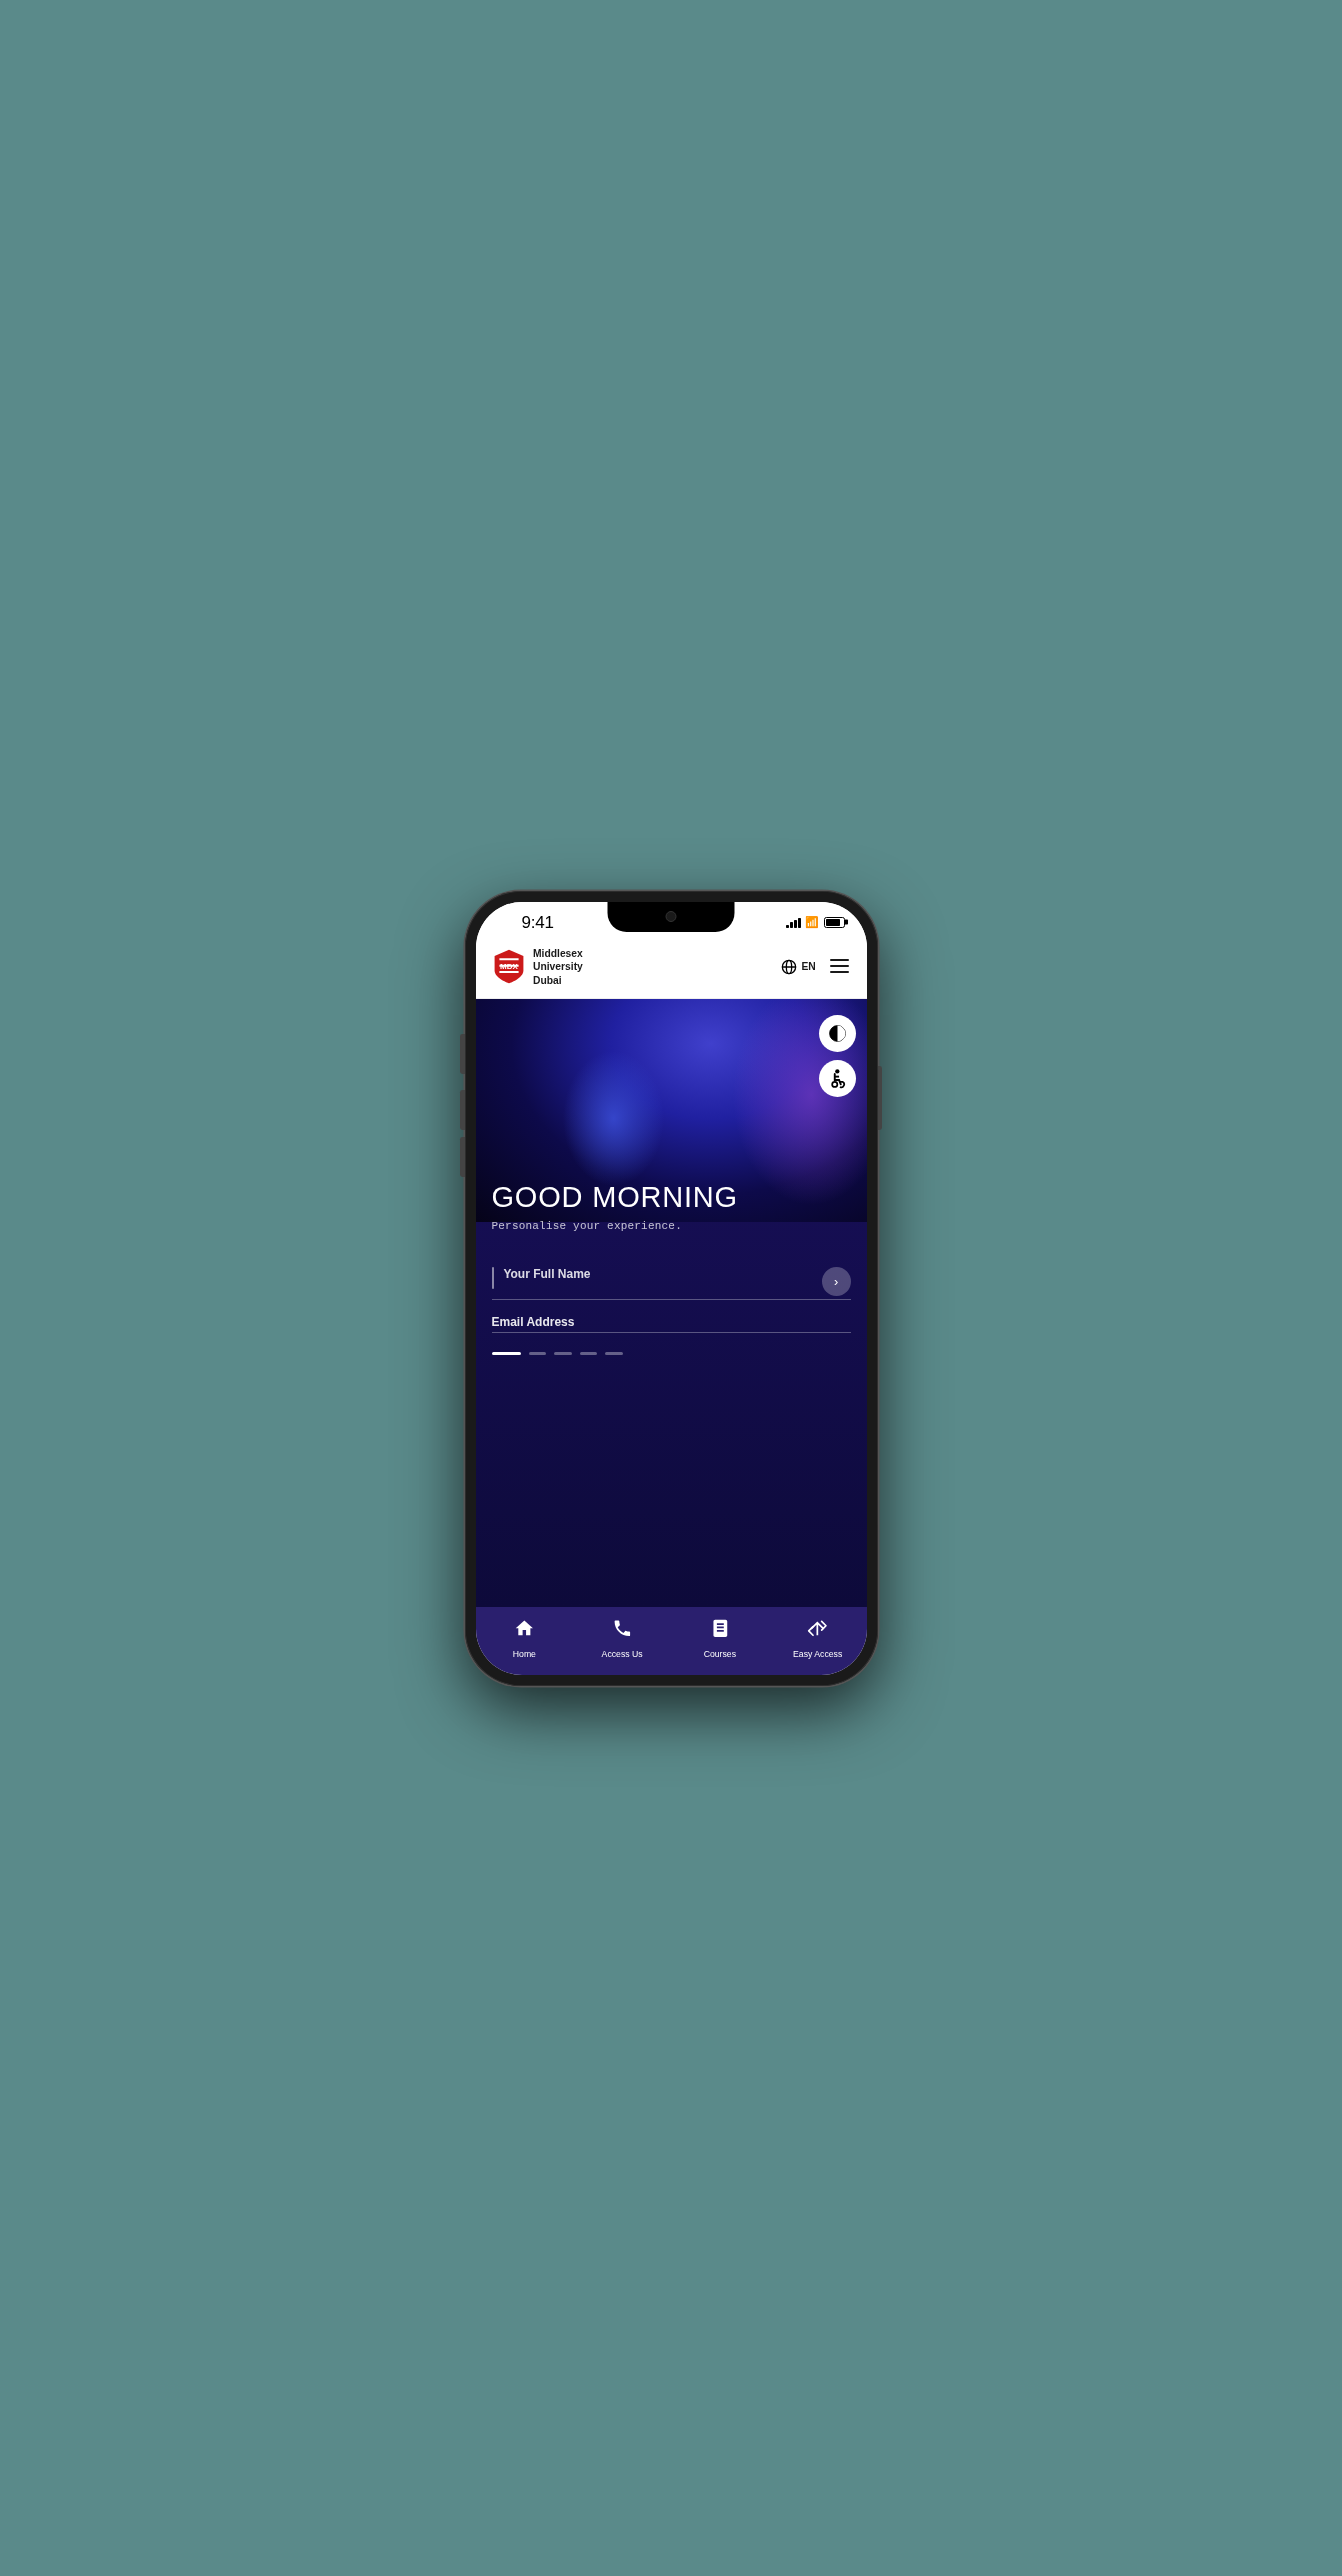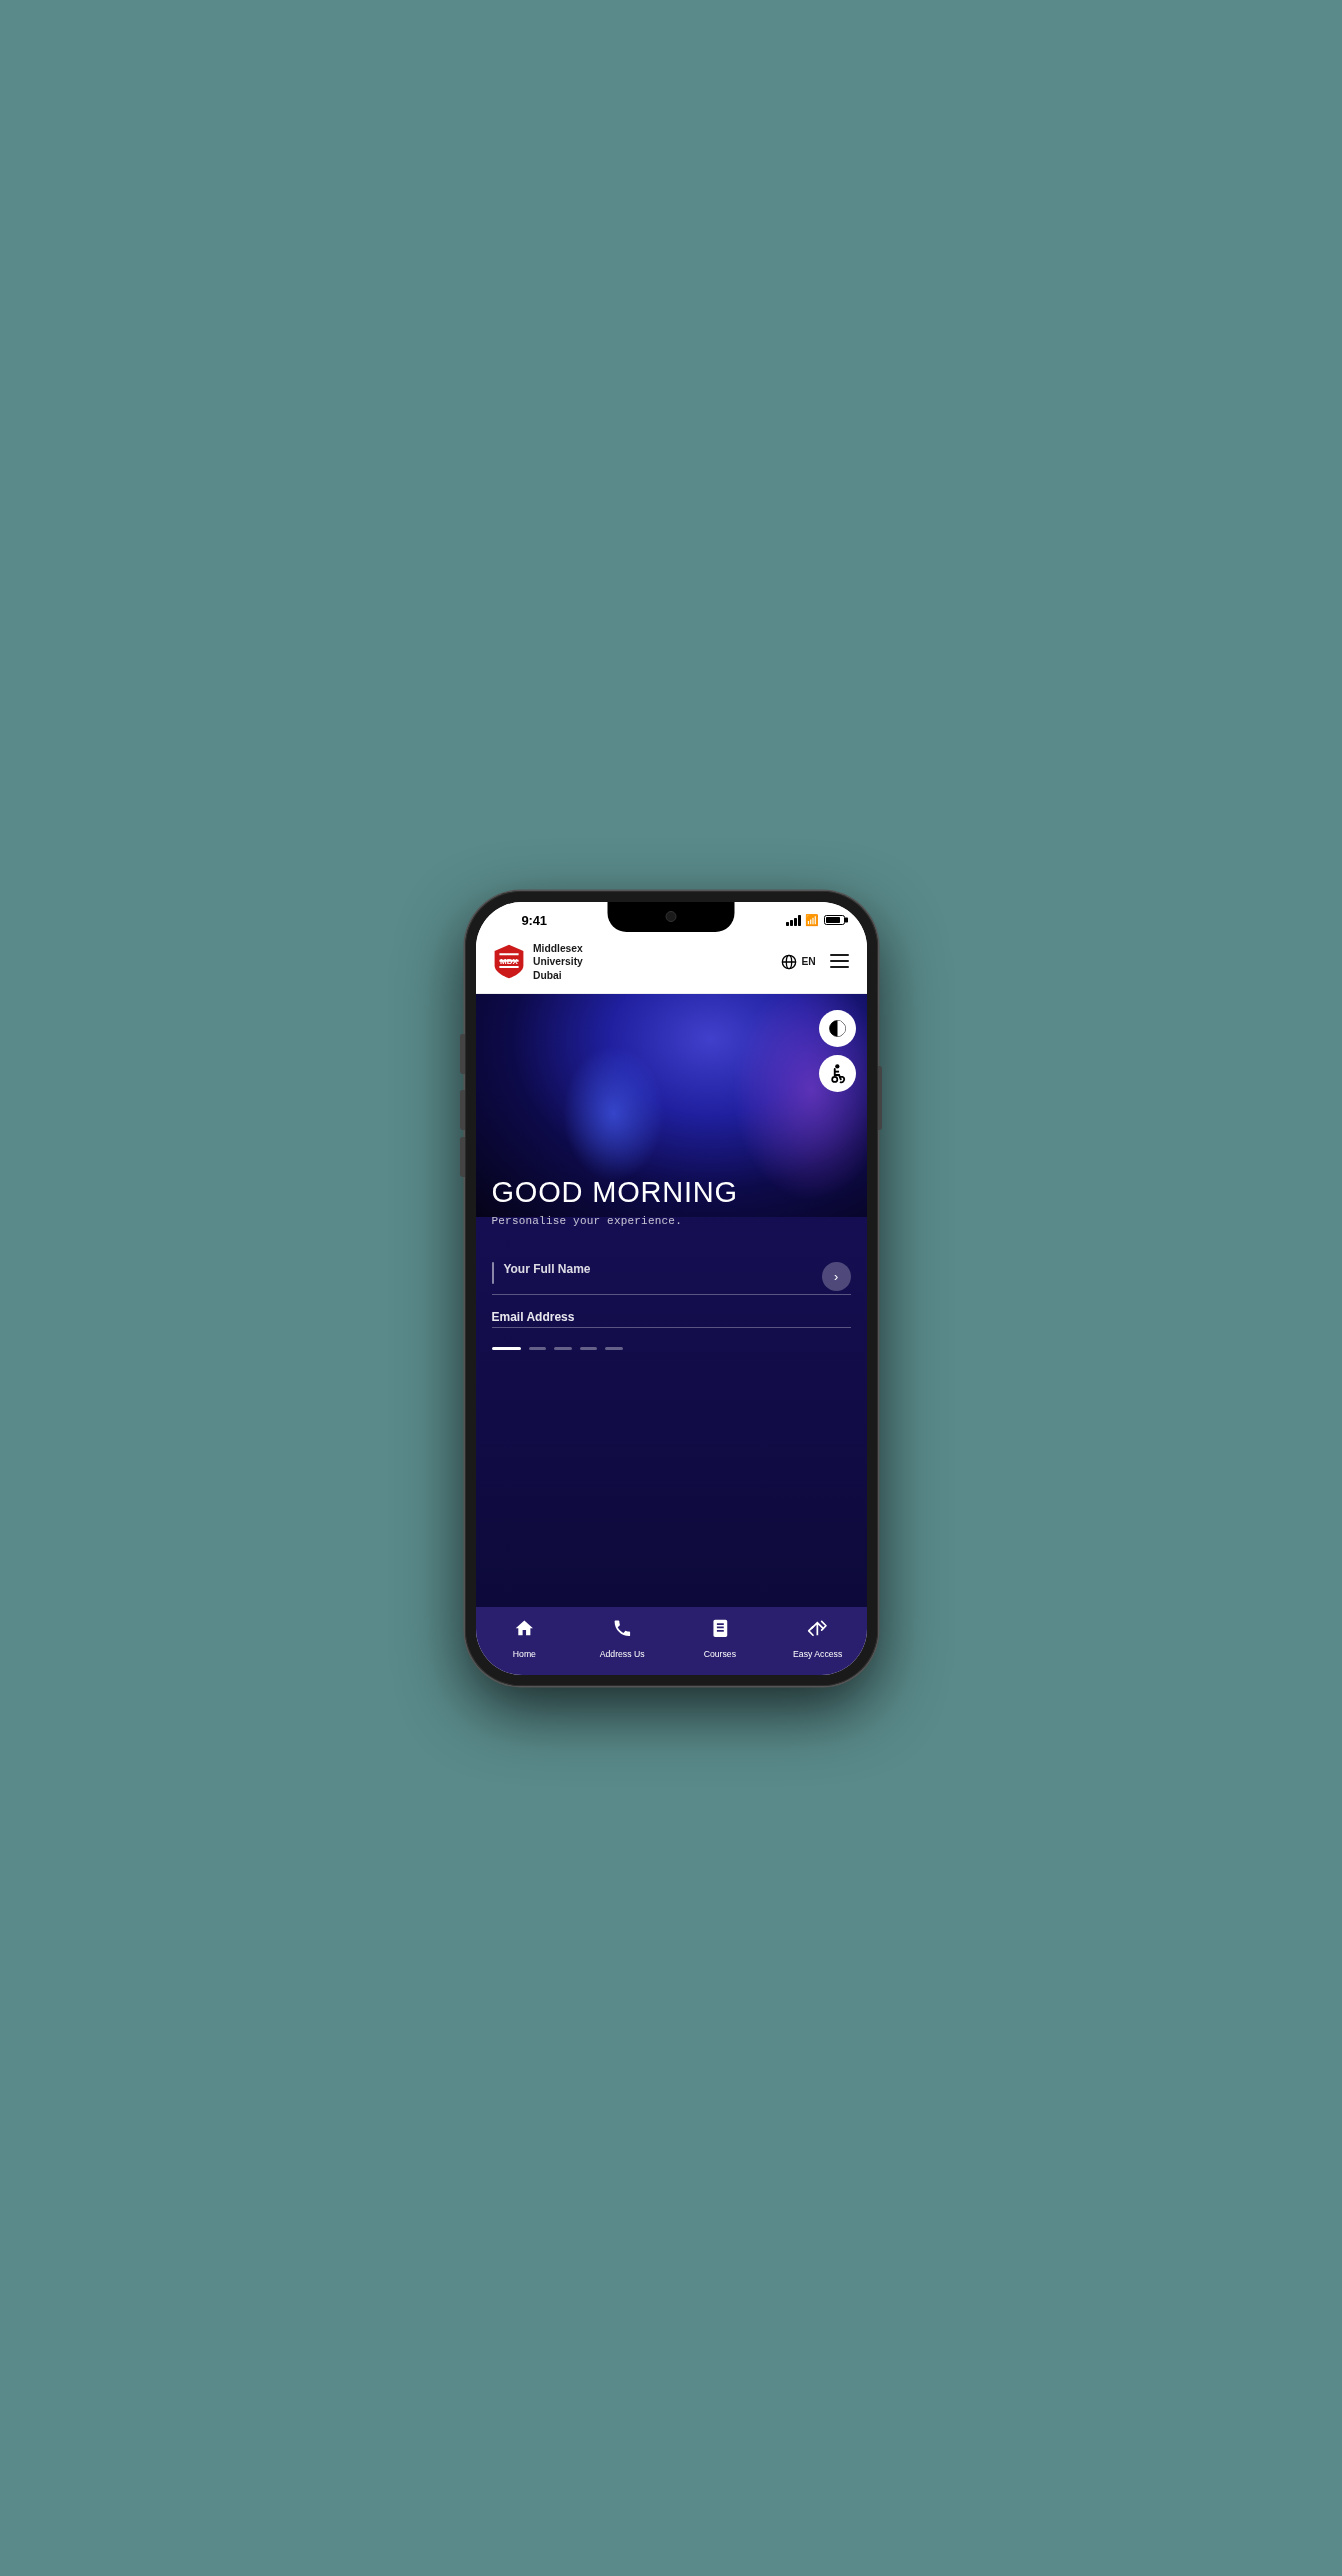--- a/index.html
+++ b/index.html
@@ -65,22 +65,22 @@
       display: flex;
       justify-content: space-between;
       align-items: center;
       padding: 11px 22px 6.4px;
       flex-shrink: 0;
       position: relative;
       z-index: 10;
     }
 
     .status-time {
-      font-size: 13px;
-      font-weight: 700;
+      font-size: 17px;
+      font-weight: 400;
       color: #000;
       letter-spacing: -0.2px;
       padding-left: 24px;
     }
 
     .status-icons {
       display: flex;
       align-items: center;
       gap: 4.8px;
     }
@@ -554,21 +554,21 @@
           </svg>
         </span>
         <span class="nav-label">Home</span>
       </div>
       <div class="nav-item">
         <span class="nav-icon">
           <svg width="20.7" height="20.7" viewBox="0 0 24 24" fill="#fff">
             <path d="M6.6 10.8c1.4 2.8 3.8 5.1 6.6 6.6l2.2-2.2c.3-.3.7-.4 1-.2 1.1.4 2.3.6 3.6.6.6 0 1 .4 1 1V20c0 .6-.4 1-1 1-9.4 0-17-7.6-17-17 0-.6.4-1 1-1h3.5c.6 0 1 .4 1 1 0 1.3.2 2.5.6 3.6.1.3 0 .7-.2 1L6.6 10.8z"></path>
           </svg>
         </span>
-        <span class="nav-label">Address Us</span>
+        <span class="nav-label">Access Us</span>
       </div>
       <div class="nav-item">
         <span class="nav-icon">
           <svg width="20.7" height="20.7" viewBox="0 0 24 24" fill="#fff">
             <path d="M18 2H6c-1.1 0-2 .9-2 2v16c0 1.1.9 2 2 2h12c1.1 0 2-.9 2-2V4c0-1.1-.9-2-2-2zm-2 14H8v-2h8v2zm0-4H8v-2h8v2zm0-4H8V6h8v2z"></path>
           </svg>
         </span>
         <span class="nav-label">Courses</span>
       </div>
       <div class="nav-item">

